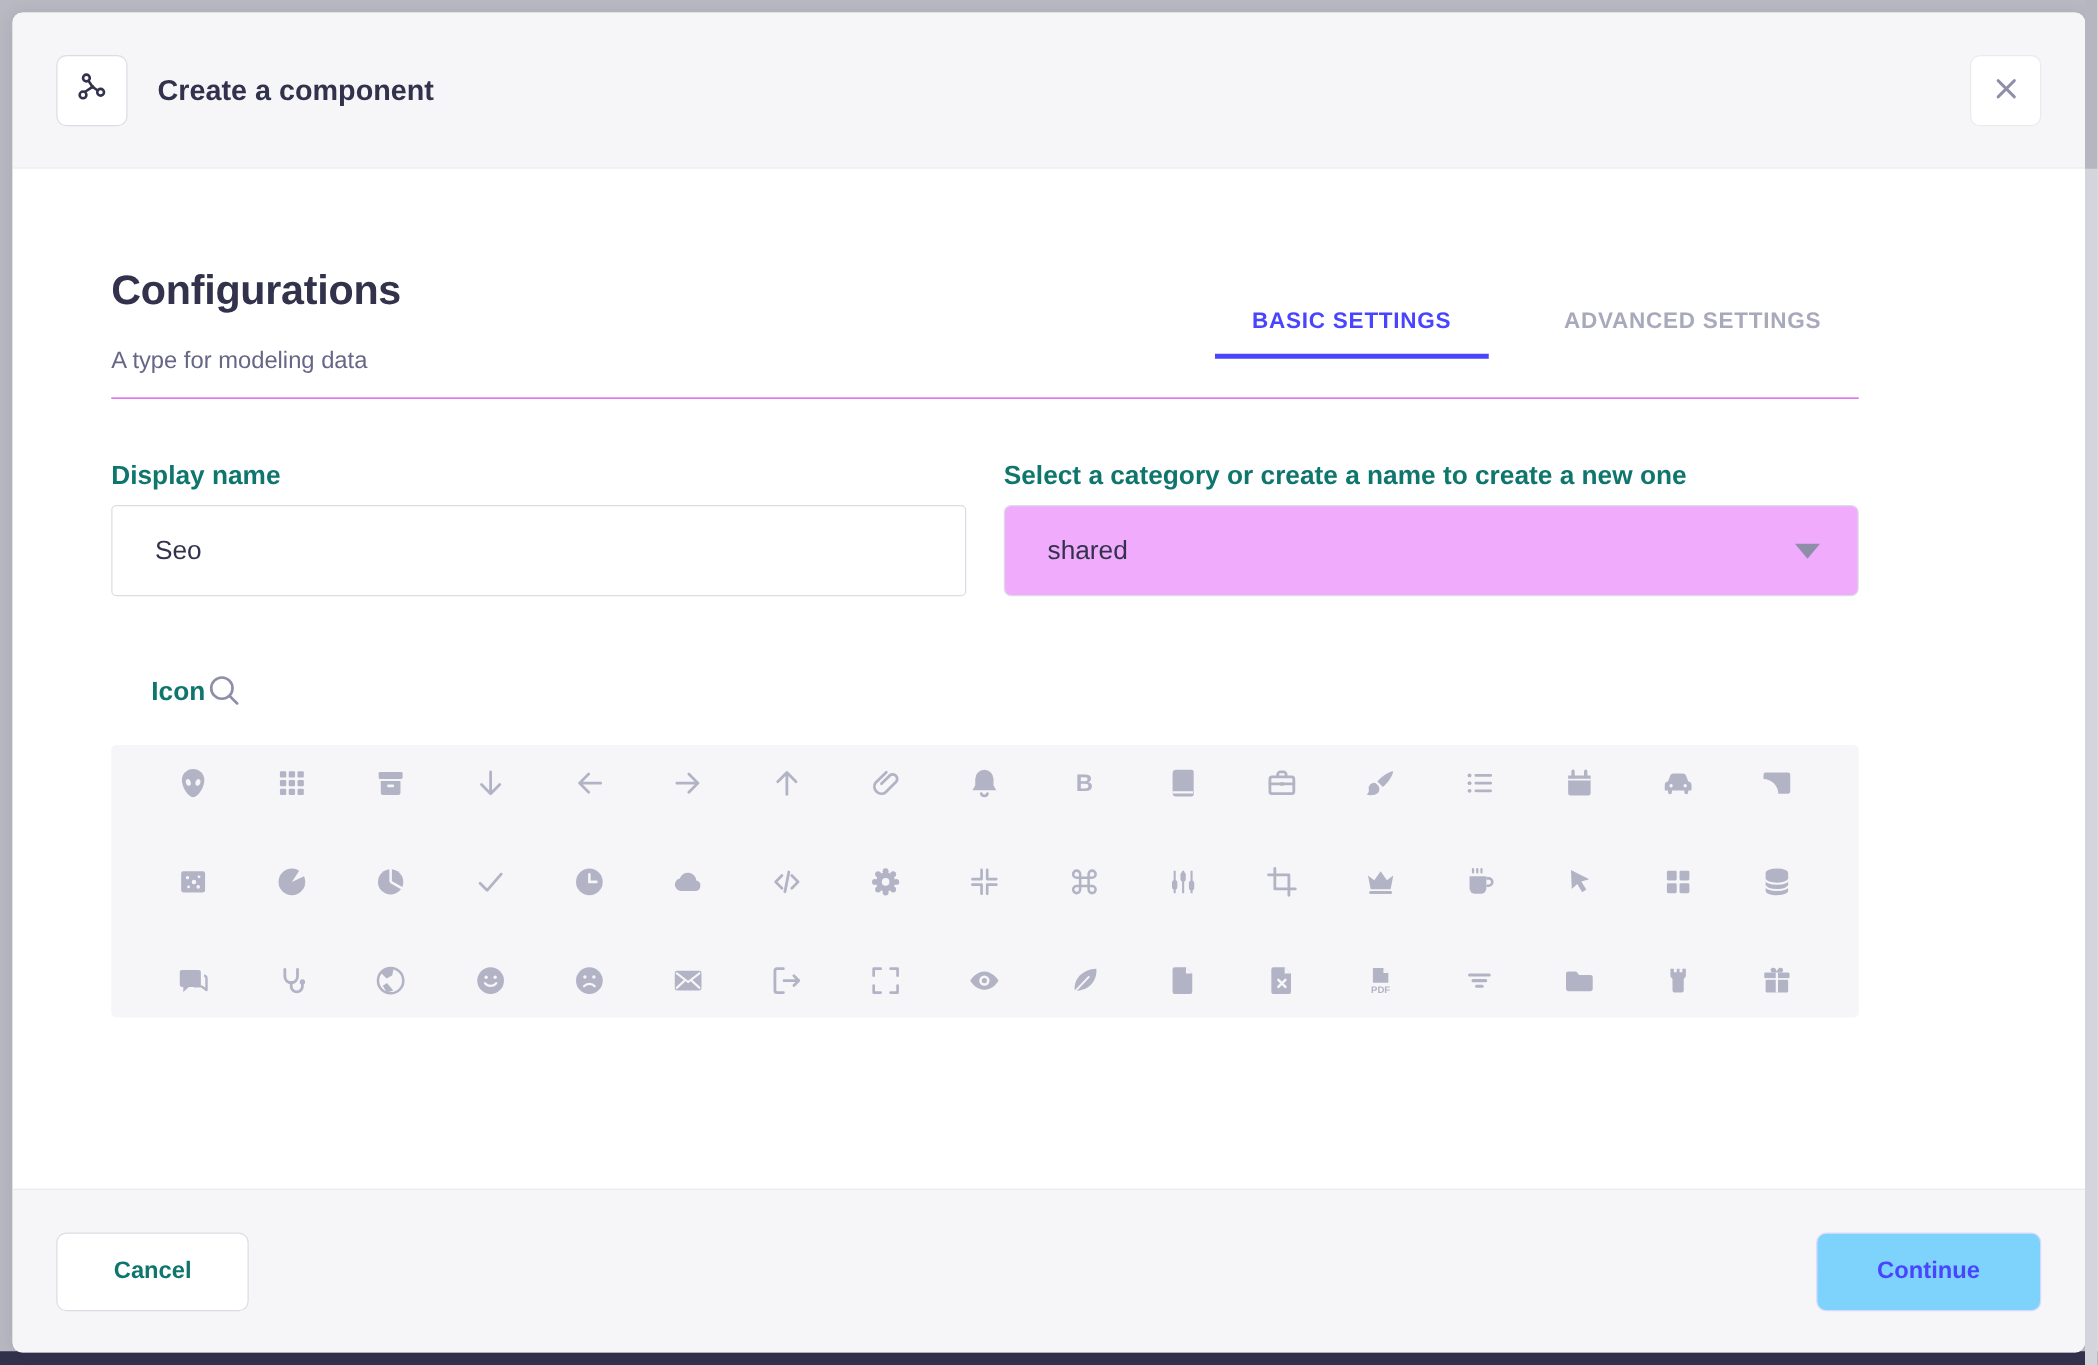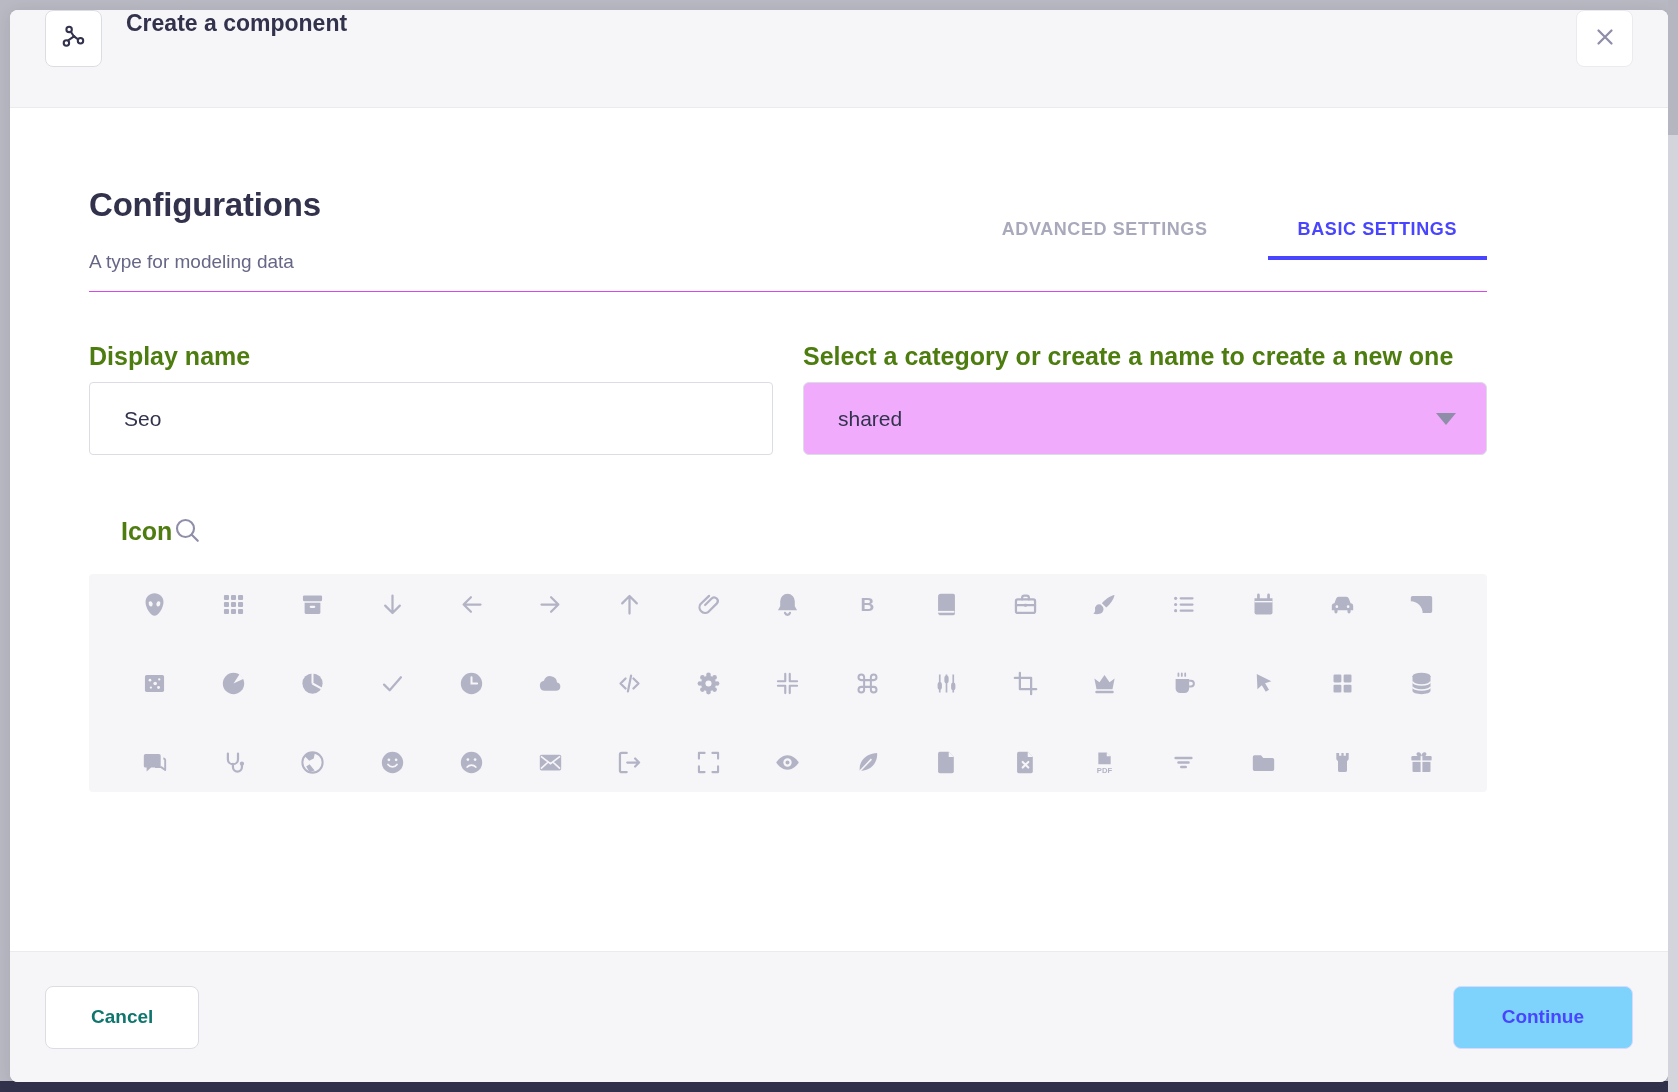--- a/index.html
+++ b/index.html
@@ -24,23 +24,23 @@
   }
   .modal {
     position: absolute; left: 10px; top: 10px;
     width: 1658px; height: 1072px;
     background: #ffffff; border-radius: 8px;
     display: flex; flex-direction: column; overflow: hidden;
     box-shadow: 0 2px 15px rgba(33,33,52,.1);
   }
   
   .modal-header {
-    flex: none; height: 98px; background: #f6f6f9;
+    flex: none; height: 125px; background: #f6f6f9;
     border-bottom: 1px solid #eaeaef;
-    display: flex; padding: 0 35px;
+    display: flex; align-items: center; padding: 0 35px;
   }
   .header-icon-box {
     width: 57px; height: 57px; background: #fff;
     border: 1px solid #dcdce4; border-radius: 8px;
     display: flex; align-items: center; justify-content: center;
     color: #32324d;
   }
   .modal-title { margin-left: 24px; font-size: 23px; font-weight: 700; color: #32324d; }
   .close-btn {
     margin-left: auto; width: 57px; height: 57px; background: #fff;
@@ -63,21 +63,21 @@
     border-bottom: 4px solid transparent; margin-bottom: -1px;
   }
   .tab.active { color: #4945ff; border-bottom-color: #4945ff; }
   .tab.inactive { color: #a9a9bc; }
   
   .form-row {
     margin-top: 50px;
     display: grid; grid-template-columns: 1fr 1fr; column-gap: 30px;
   }
   .field-label {
-    display: block; font-size: 25px; font-weight: 600; color: #4d7c0f;
+    display: block; font-size: 21px; font-weight: 600; color: #0f766e;
     margin-bottom: 11px;
   }
   .text-input {
     width: 100%; height: 73px; border: 1px solid #dcdce4; border-radius: 4px;
     padding: 0 34px; font-size: 21px; color: #32324d; background: #fff; outline: none;
     font-family: "Liberation Sans", sans-serif;
   }
   .select-box {
     width: 100%; height: 73px; border: 1px solid #dcdce4; border-radius: 6px;
     padding: 0 30px 0 34px; font-size: 21px; color: #32324d; background: #f0abfc;
@@ -149,22 +149,22 @@
   </div>
 
   <div class="modal-body">
 
     <div class="section-head">
       <div class="section-titles">
         <div class="section-title">Configurations</div>
         <div class="section-subtitle">A type for modeling data</div>
       </div>
       <div class="tabs">
+        <div class="tab active">BASIC SETTINGS</div>
         <div class="tab inactive">ADVANCED SETTINGS</div>
-        <div class="tab active">BASIC SETTINGS</div>
       </div>
     </div>
 
     <div class="form-row">
       <div>
         <label class="field-label">Display name</label>
         <input class="text-input" type="text" value="Seo" style="">
       </div>
       <div>
         <label class="field-label">Select a category or create a name to create a new one</label>

